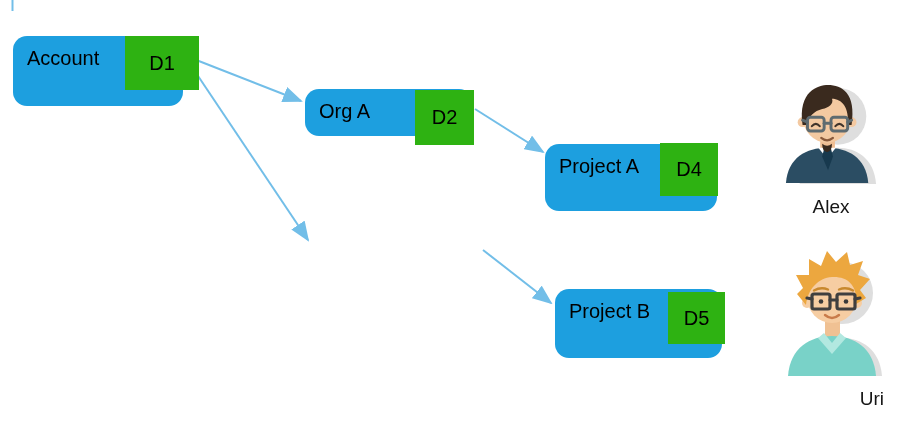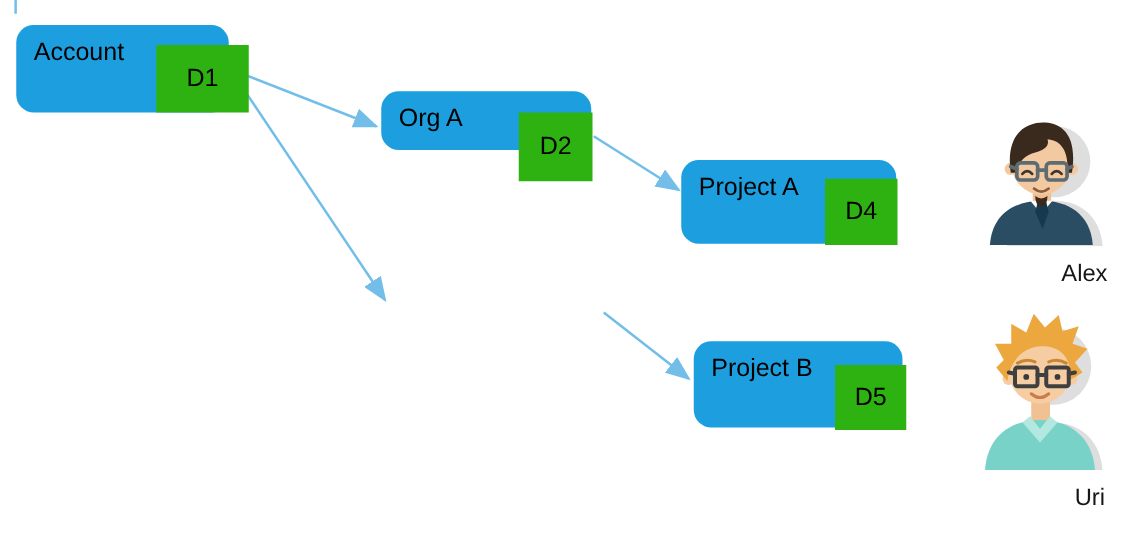--- a/index.html
+++ b/index.html
@@ -5,21 +5,21 @@
   html,body{margin:0;padding:0;background:#ffffff;}
   .canvas{
     position:relative;width:904px;height:428px;background:#ffffff;
     font-family:"Liberation Sans",sans-serif;overflow:hidden;
   }
   .edges{position:absolute;left:0;top:0;width:904px;height:428px;pointer-events:none;}
   .edges line{stroke:var(--edge,#72BEE8);stroke-width:2;}
   .arrow-head{fill:var(--edge,#72BEE8);}
 
   .node{position:absolute;}
-  .nbox{position:absolute;left:0;top:0;width:100%;height:100%;background:var(--node-fill,#1D9FDF);border-radius:14px;}
+  .nbox{position:absolute;left:0;top:16px;width:100%;height:100%;background:var(--node-fill,#1D9FDF);border-radius:14px;}
   .nlabel{
     position:absolute;left:14px;top:11px;font-size:20px;line-height:1.15;
     color:#000;white-space:nowrap;
   }
   .badge{
     position:absolute;background:var(--badge-fill,#2EB212);
     display:flex;align-items:center;justify-content:center;
     font-size:20px;color:#000;
   }
 
@@ -32,21 +32,21 @@
   #n-orgb{left:312px;top:213px;width:168px;height:69px;}
   #n-orgb .badge{left:111px;top:17px;width:59px;height:53px;}
 
   #n-proja{left:545px;top:128px;width:172px;height:67px;}
   #n-proja .badge{left:115px;top:15px;width:58px;height:53px;}
 
   #n-projb{left:555px;top:273px;width:167px;height:69px;}
   #n-projb .badge{left:113px;top:19px;width:57px;height:52px;}
 
   .user{position:absolute;width:110px;display:flex;flex-direction:column;align-items:center;}
-  #user-alex{left:776px;top:91px;align-items:flex-end;}
+  #user-alex{left:776px;top:78px;}
   #user-uri{left:774px;top:248px;align-items:flex-end;}
   .user .name{font-size:19px;color:#161616;margin-top:12px;white-space:nowrap;}
   .user svg{display:block;}
 </style>
 </head>
 <body>
 
 <div class="canvas">
 
   <svg class="edges" width="904" height="428" viewBox="0 0 904 428" xmlns="http://www.w3.org/2000/svg">

